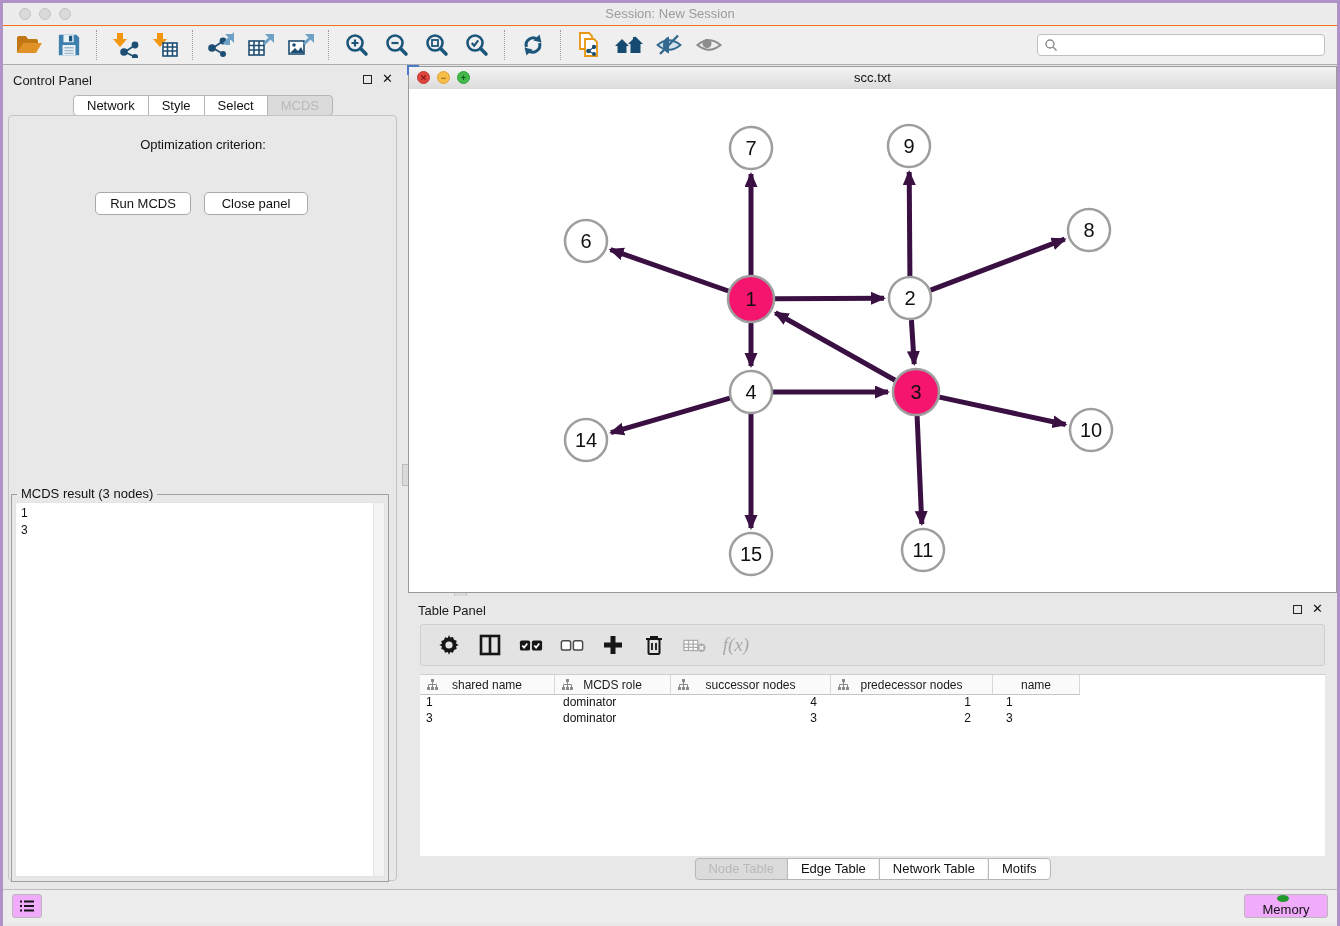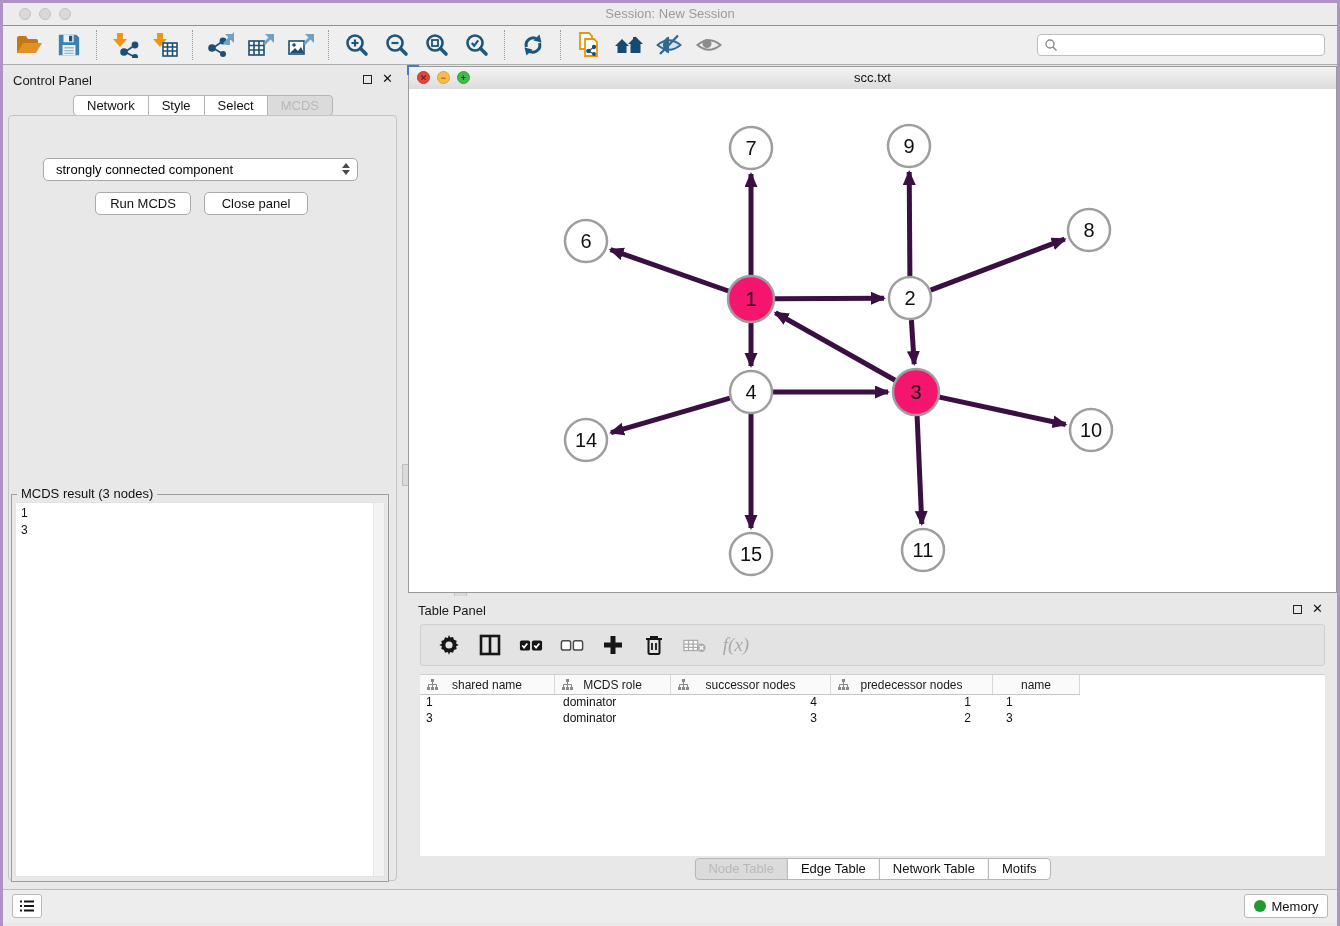--- a/index.html
+++ b/index.html
@@ -91,22 +91,22 @@
   .th{position:relative;background:#FAFAFA;border-right:1px solid #D8D8D8;box-sizing:border-box;
     font-size:12px;color:#1A1A1A;display:flex;align-items:center;justify-content:center;height:19px;}
   .th .tree{position:absolute;left:7px;top:4px;}
   .trow{position:absolute;left:0;height:16px;display:flex;font-size:12px;color:#111;}
   .td{box-sizing:border-box;overflow:hidden;white-space:nowrap;}
   .tp-tabs{bottom:10px;top:auto;left:50%;transform:translateX(-50%);position:absolute;display:flex;}
   .tp-tabs .tab{height:20px;line-height:20px;}
 
   
   .statusbar{position:absolute;left:0;right:0;bottom:0;height:33px;background:#EDEDED;border-top:1px solid #BDBDBD;}
-  .sb-btn{position:absolute;top:4px;height:24px;background:#ffffff;border:1px solid #B9B9B9;
-    border-radius:3px;box-sizing:border-box;display:flex;align-items:center;justify-content:center;}
+  .sb-btn{position:absolute;top:4px;height:24px;background:#f0abfc;border:1px solid #B9B9B9;
+    border-radius:3px;box-sizing:border-box;display:flex;align-items:center;justify-content:center;flex-direction:column;}
   .memdot{width:12px;height:12px;border-radius:50%;background:#1F9A2B;margin-right:6px;}
   .mem-label{font-size:13px;color:#111;}
 </style>
 </head>
 <body>
 
 <div class="root">
 
   <div class="titlebar">
     <div class="tl-group">
@@ -281,27 +281,21 @@
           <span class="close-x">✕</span>
         </span>
       </div>
       <div class="tabrow cp-tabs" id="cp-tabs">
           <div class="tab first  ">Network</div>
           <div class="tab   ">Style</div>
           <div class="tab   ">Select</div>
           <div class="tab  last selected">MCDS</div>
         </div>
       <div class="cp-pane"></div>
-      <div class="select">
-        <span>strongly connected component</span>
-        <span class="stepper">
-          <span class="tri-up"></span>
-            <span class="tri-dn"></span>
-        </span>
-      </div>
+      <div class="opt-label">Optimization criterion:</div>
       <div class="btn" style="left:92px;top:126px;width:96px;">
         <span>Run MCDS</span>
       </div>
       <div class="btn" style="left:201px;top:126px;width:104px;">
         <span>Close panel</span>
       </div>
       <div class="groupbox">
         <span class="groupbox-label">MCDS result (3 nodes)</span>
         <div class="groupbox-inner">
           <div class="mcds-lines" id="mcds-lines">

